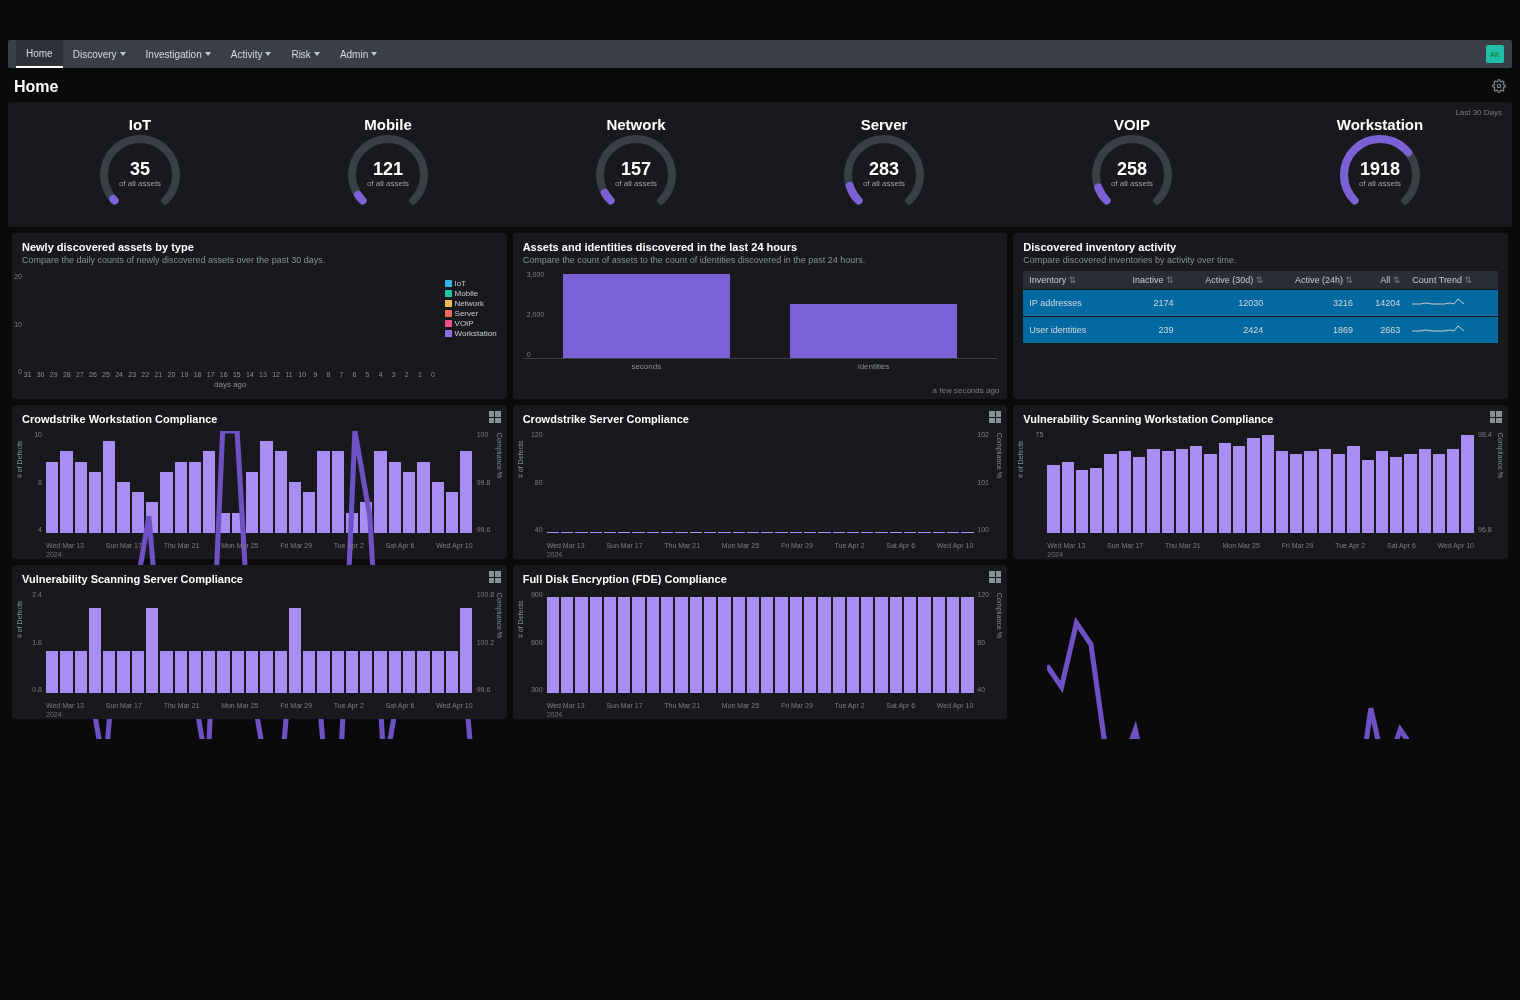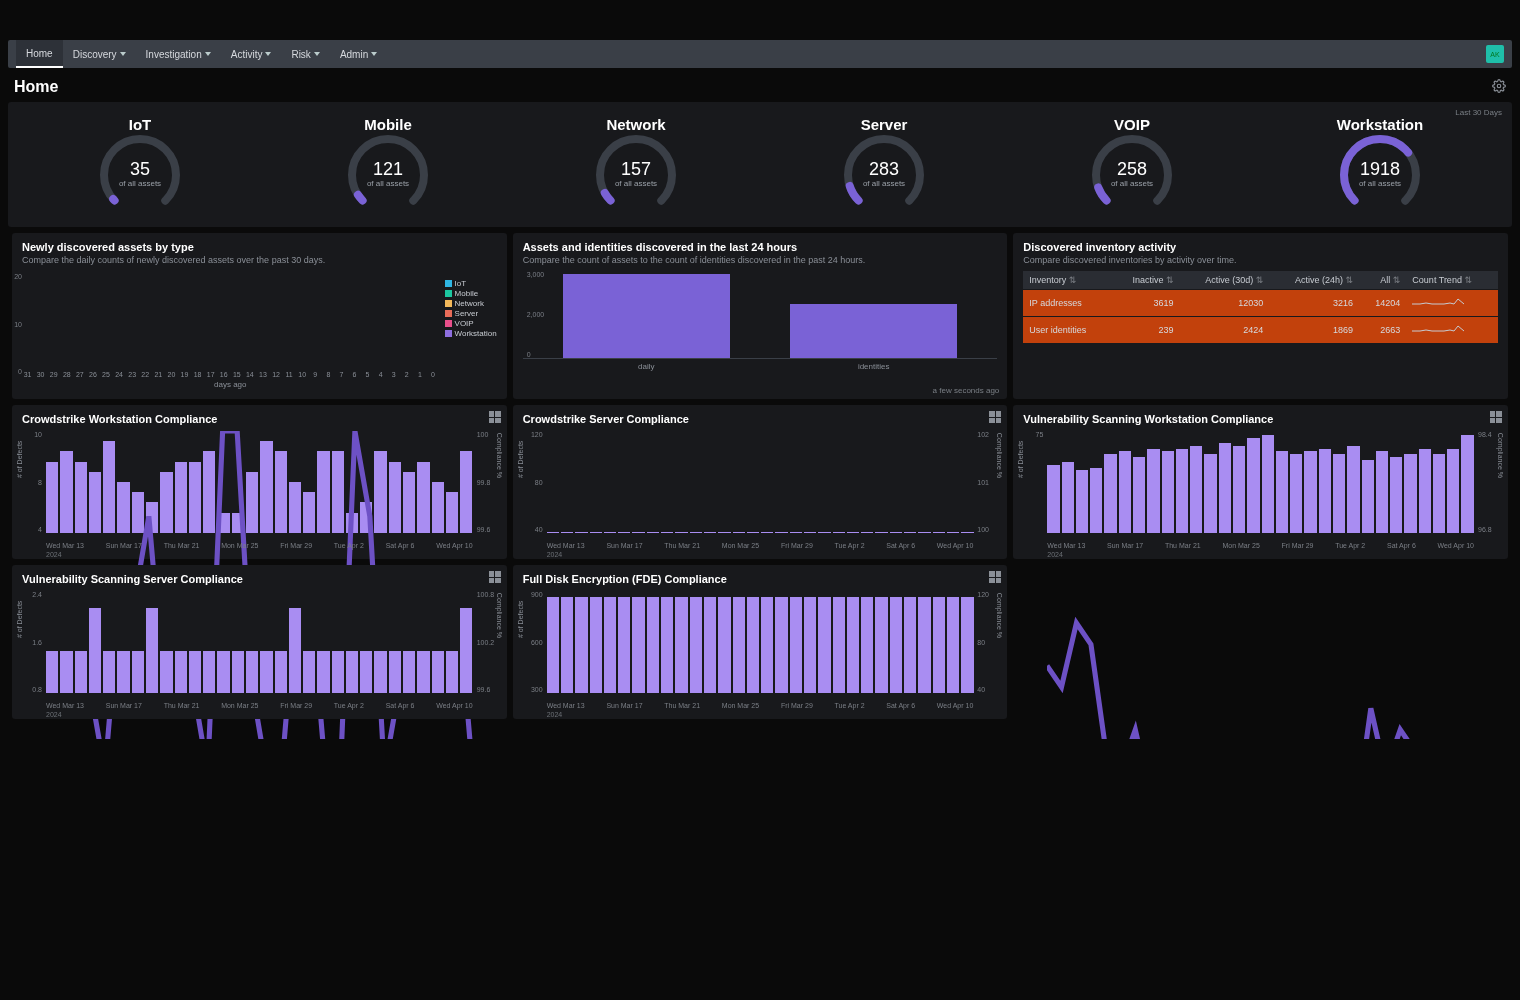--- a/index.html
+++ b/index.html
@@ -27,21 +27,21 @@
   .panel-tools { position:absolute; right:6px; top:6px; display:flex; gap:6px; }
   .qr { width:12px; height:12px; display:grid; grid-template-columns:1fr 1fr; grid-template-rows:1fr 1fr; gap:1px; }
   .qr > span { background:#8a8f97; }
 
   
   .gauges { display: grid; grid-template-columns: repeat(6, 1fr); gap: 4px; }
   .gauge-card { text-align: center; padding: 6px 4px 10px; }
   .gauge-title { color: #fff; font-weight: 700; font-size: 15px; margin-bottom: 2px; }
   .gauge-wrap { position: relative; width: 92px; height: 72px; margin: 0 auto; }
   .gauge-wrap svg { width: 92px; height:92px; position:absolute; top:-6px; left:0; }
-  .gauge-value { position:absolute; top:24px; left:0; right:0; text-align:center; font-size:18px; font-weight:400; color:#fff; }
+  .gauge-value { position:absolute; top:24px; left:0; right:0; text-align:center; font-size:18px; font-weight:700; color:#fff; }
   .gauge-sub { position:absolute; top:44px; left:0; right:0; text-align:center; font-size:8px; color:#9aa0a8; }
 
   
   .stacked-wrap { display:flex; gap:6px; margin-top: 8px; position:relative; }
   .stacked { flex:1; height: 96px; display:flex; align-items:flex-end; gap:2px; }
   .stacked .col { flex:1; display:flex; flex-direction:column-reverse; }
   .stacked .seg { width:100%; }
   .xaxis { display:flex; gap:2px; font-size:7px; color:#8a8f97; margin-top:2px; }
   .xaxis span { flex:1; text-align:center; }
   .xaxis-label { text-align:center; font-size:8px; color:#8a8f97; margin-top:2px; }
@@ -54,21 +54,21 @@
   .twobar-chart { height: 88px; border-bottom:1px solid #3a3f47; display:flex; align-items:flex-end; gap: 60px; padding: 0 40px; margin-top:6px; position:relative;}
   .twobar-chart .bar { width: 46%; background: #7a62d6; }
   .twobar-labels { display:flex; gap:60px; padding:0 40px; font-size:8px; color:#8a8f97; margin-top:3px; }
   .twobar-labels span { width:46%; text-align:center; }
   .twobar-y { position:absolute; left:4px; top:0; bottom:0; display:flex; flex-direction:column; justify-content:space-between; font-size:7px; color:#7b7f86;}
 
   
   table.inv { width:100%; border-collapse: collapse; margin-top: 6px; font-size: 9px; }
   table.inv th { background:#2a2d33; color:#c7cbd1; text-align:left; padding:4px 6px; font-weight:500; }
   table.inv th.num, table.inv td.num { text-align:right; }
-  table.inv td { background:#c2410c; padding:5px 6px; border-top:1px solid #18191c; color:#d6d9de; }
+  table.inv td { background:#0369a1; padding:5px 6px; border-top:1px solid #18191c; color:#d6d9de; }
   .spark { width:52px; height:14px; }
 
   
   .combo { position: relative; height: 118px; margin-top: 6px; }
   .combo .yL, .combo .yR { position:absolute; top:0; bottom:16px; width:22px; display:flex; flex-direction:column; justify-content:space-between; font-size:7px; color:#7b7f86; }
   .combo .yL { left:0; text-align:right; padding-right:2px;}
   .combo .yR { right:0; text-align:left; padding-left:2px;}
   .combo .yLabelL, .combo .yLabelR { position:absolute; top:40%; font-size:7px; color:#8a8f97; }
   .combo .yLabelL { left:-6px; transform: rotate(-90deg); transform-origin:left top; }
   .combo .yLabelR { right:-6px; transform: rotate(90deg); transform-origin:right top; }
@@ -536,21 +536,21 @@
     <div class="twobar-chart" id="twobar">
        <div class="twobar-y" id="twobar-y">
           <span>3,000</span>
           <span>2,000</span>
           <span>0</span>
         </div>
     <div class="bar" style="height: 96.6667%;"></div>
         <div class="bar" style="height: 61.6667%;"></div>
       </div>
     <div class="twobar-labels" id="twobar-x">
-        <span>daily</span>
+        <span>seconds</span>
         <span>identities</span>
       </div>
     <div class="panel-footer">a few seconds ago</div>
   </div>
 
   <div class="panel">
     <div class="panel-title">Discovered inventory activity</div>
     <div class="subtext">Compare discovered inventories by activity over time.</div>
     <table class="inv">
       <thead>
@@ -559,21 +559,21 @@
             <th class="num">Inactive <span style="opacity:.5">⇅</span></th>
             <th class="num">Active (30d) <span style="opacity:.5">⇅</span></th>
             <th class="num">Active (24h) <span style="opacity:.5">⇅</span></th>
             <th class="num">All <span style="opacity:.5">⇅</span></th>
             <th>Count Trend <span style="opacity:.5">⇅</span></th>
           </tr>
         </thead>
       <tbody id="inv-body">
           <tr>
             <td>IP addresses</td>
-            <td class="num">3619</td>
+            <td class="num">2174</td>
             <td class="num">12030</td>
             <td class="num">3216</td>
             <td class="num">14204</td>
             <td><svg class="spark" viewBox="0 0 52 14">
                 <polyline fill="none" stroke="#c7cbd1" stroke-width="1" points="0,9 8,9 14,8 20,9 26,9 32,9 38,8 42,9 46,4 52,9"></polyline>
               </svg></td>
           </tr>
           <tr>
             <td>User identities</td>
             <td class="num">239</td>

